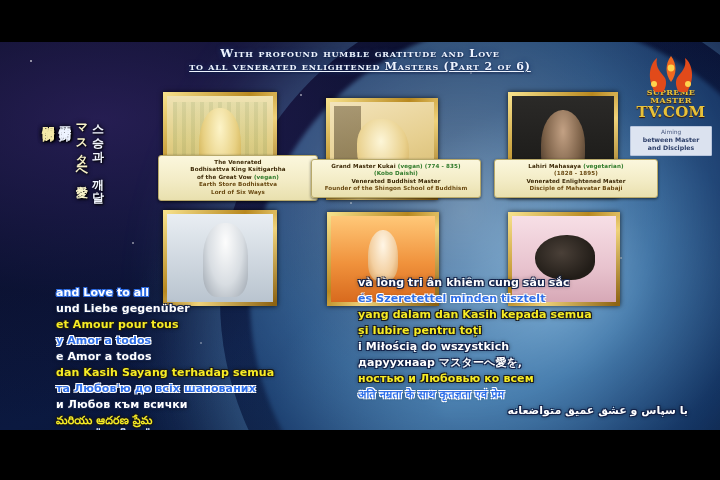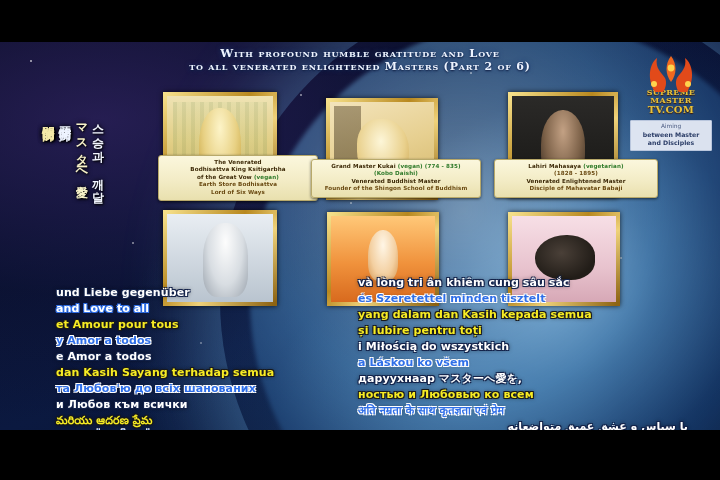--- a/index.html
+++ b/index.html
@@ -27,30 +27,30 @@
   #earthglow{position:absolute;right:-120px;bottom:-180px;width:620px;height:620px;border-radius:50%;
          box-shadow:0 0 70px 28px rgba(120,190,240,.30);}
   .star{position:absolute;background:#fff;border-radius:50%;opacity:.7;}
 
   
   #headline{position:absolute;left:0;top:4px;width:720px;text-align:center;z-index:22;
             font-family:"DejaVu Serif","Liberation Serif",serif;
             color:#eef4ff;letter-spacing:.8px;line-height:1.22;
             text-shadow:0 0 5px rgba(30,60,120,.95),0 1px 2px #0a1430;}
   #headline .l1{font-size:11.5px;font-variant:small-caps;font-weight:700;}
-  #headline .l2{font-size:11px;font-variant:small-caps;font-weight:700;}
+  #headline .l2{font-size:11px;font-variant:small-caps;font-weight:700;text-decoration:underline;}
 
   
   #logo{position:absolute;right:6px;top:12px;width:86px;z-index:30;text-align:center;}
   #logo .mark{position:relative;height:40px;}
   #logo .mark svg{position:absolute;left:50%;top:0;transform:translateX(-50%);}
   #logo .wordmark{font-family:"DejaVu Serif","Liberation Serif",serif;font-weight:700;
       font-size:8px;letter-spacing:.3px;color:#e8c23a;line-height:1.05;
       text-shadow:0 1px 1px #401a00;margin-top:-6px;}
-  #logo .wordmark .big{font-size:10px;display:block;}
+  #logo .wordmark .big{font-size:15px;display:block;}
   #logo .badge{margin:5px auto 0;width:78px;background:rgba(236,240,250,.92);
       border:1px solid #b9c6dd;border-radius:1px;padding:2px 1px 3px;
       font-size:6.2px;line-height:1.28;color:#2a3c66;font-weight:700;}
   #logo .badge .t{font-weight:400;font-size:5.8px;color:#4a5a80;}
 
   
   #vtitles{position:absolute;left:42px;top:74px;z-index:25;display:flex;flex-direction:row-reverse;gap:3px;}
   .vcol{writing-mode:vertical-rl;text-orientation:upright;font-weight:700;
         font-size:13px;line-height:1.08;letter-spacing:1px;
         text-shadow:1px 1px 2px #000,0 0 5px rgba(0,0,0,.9);}
@@ -205,38 +205,37 @@
       <div class="inner pic-elder"></div>
     </div>
     <div class="frame" style="left:327px;top:170px;width:104px;height:86px;">
       <div class="inner pic-orange"></div>
     </div>
     <div class="frame" style="left:508px;top:170px;width:104px;height:86px;">
       <div class="inner pic-pink"></div>
     </div>
 
     <div class="subs" id="subs-left">
+        <div class="ln c-cyan">and Love to all</div>
         <div class="ln c-white">und Liebe gegenüber</div>
-        <div class="ln c-cyan">and Love to all</div>
         <div class="ln c-yellow">et Amour pour tous</div>
         <div class="ln c-blue">y Amor a todos</div>
         <div class="ln c-white">e Amor a todos</div>
         <div class="ln c-yellow">dan Kasih Sayang terhadap semua</div>
         <div class="ln c-blue">та Любов'ю до всіх шанованих</div>
         <div class="ln c-white">и Любов към всички</div>
         <div class="ln c-yellow">మరియు ఆదరణ ప్రేమ</div>
         <div class="ln c-blue">ស្នេហាដល់អ្នកទាំងអស់</div>
       </div>
     <div class="subs" id="subs-right">
         <div class="ln c-white">và lòng tri ân khiêm cung sâu sắc</div>
         <div class="ln c-blue">és Szeretettel minden tisztelt</div>
         <div class="ln c-yellow">yang dalam dan Kasih kepada semua</div>
         <div class="ln c-yellow">și Iubire pentru toți</div>
         <div class="ln c-white">i Miłością do wszystkich</div>
-        <div class="ln c-blue">a Láskou ko všem</div>
         <div class="ln c-white">даруухнаар マスターへ愛を,</div>
         <div class="ln c-yellow">ностью и Любовью ко всем</div>
         <div class="ln c-blue">अति नम्रता के साथ कृतज्ञता एवं प्रेम</div>
         <div class="ln c-white rtl">با سپاس و عشق عمیق متواضعانه</div>
       </div>
 
   </div>
 
   <div class="bar bottom"></div>
 </div>

